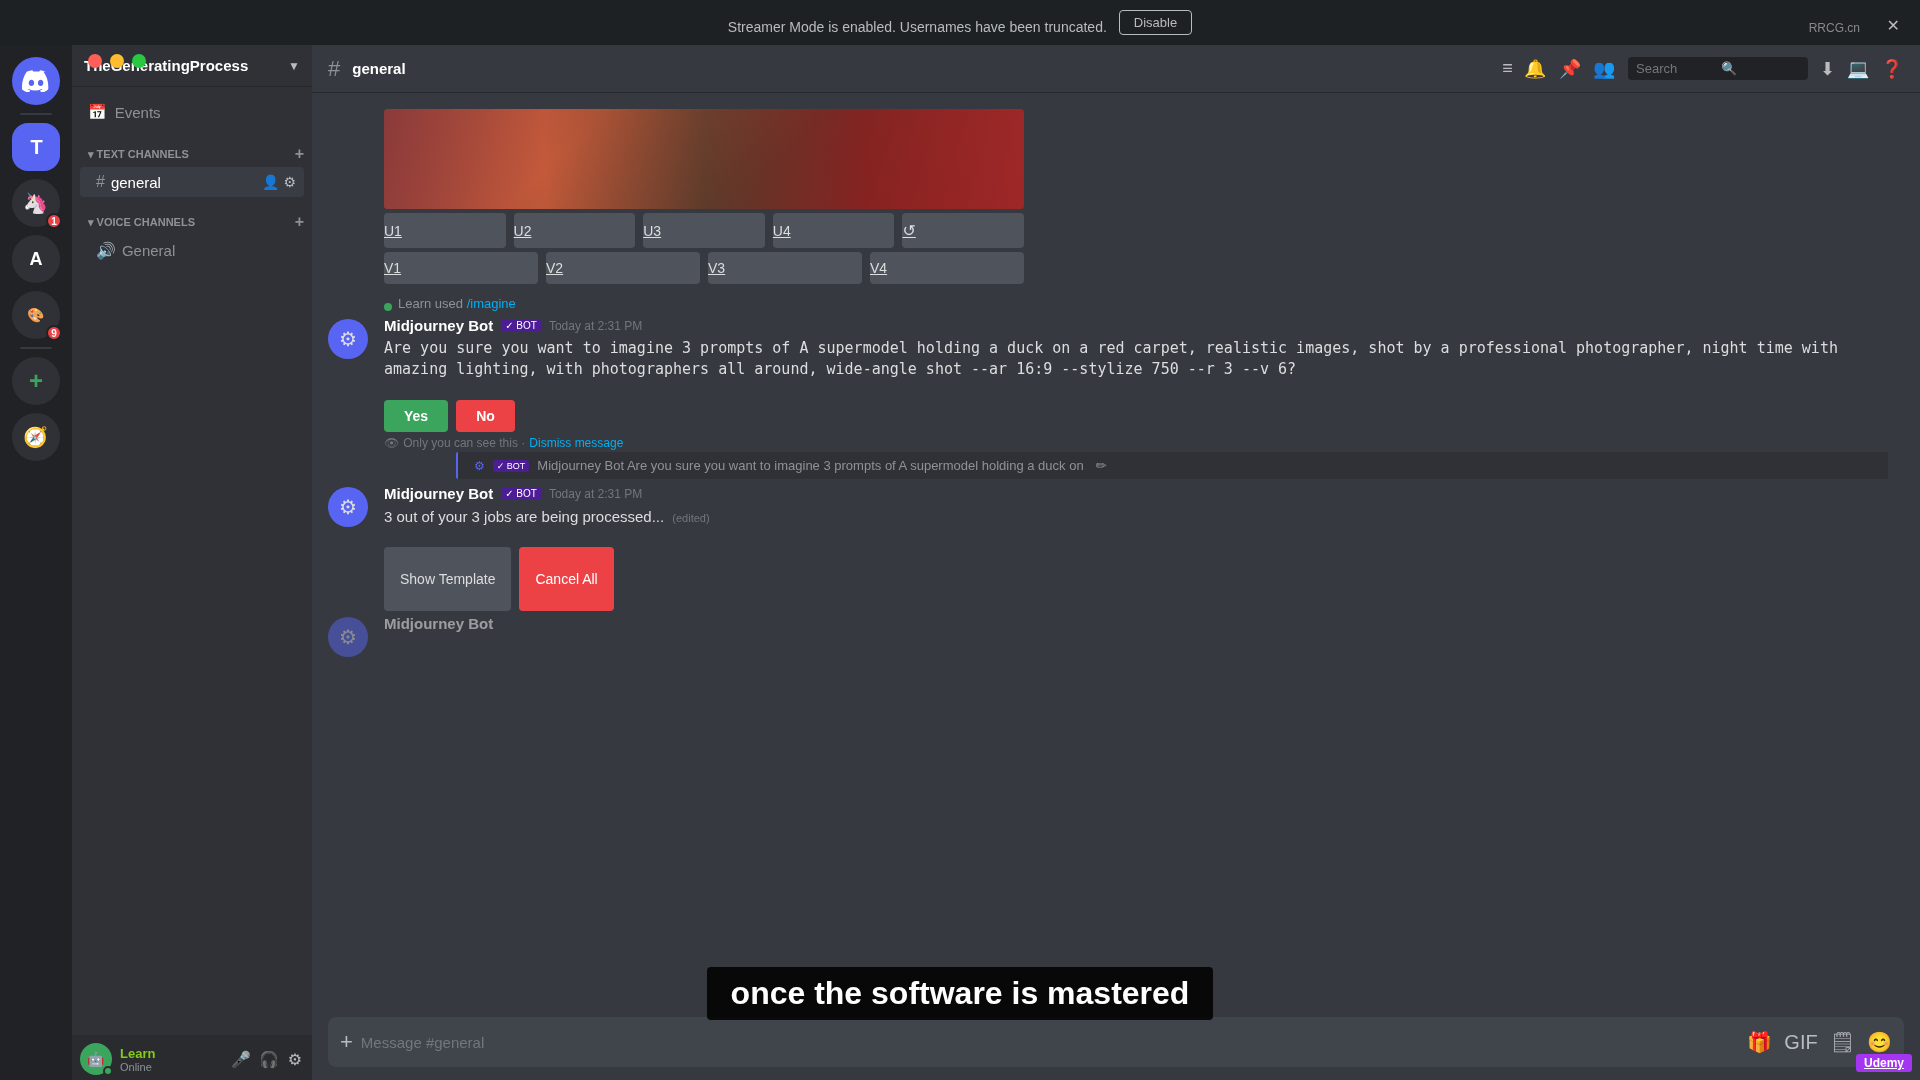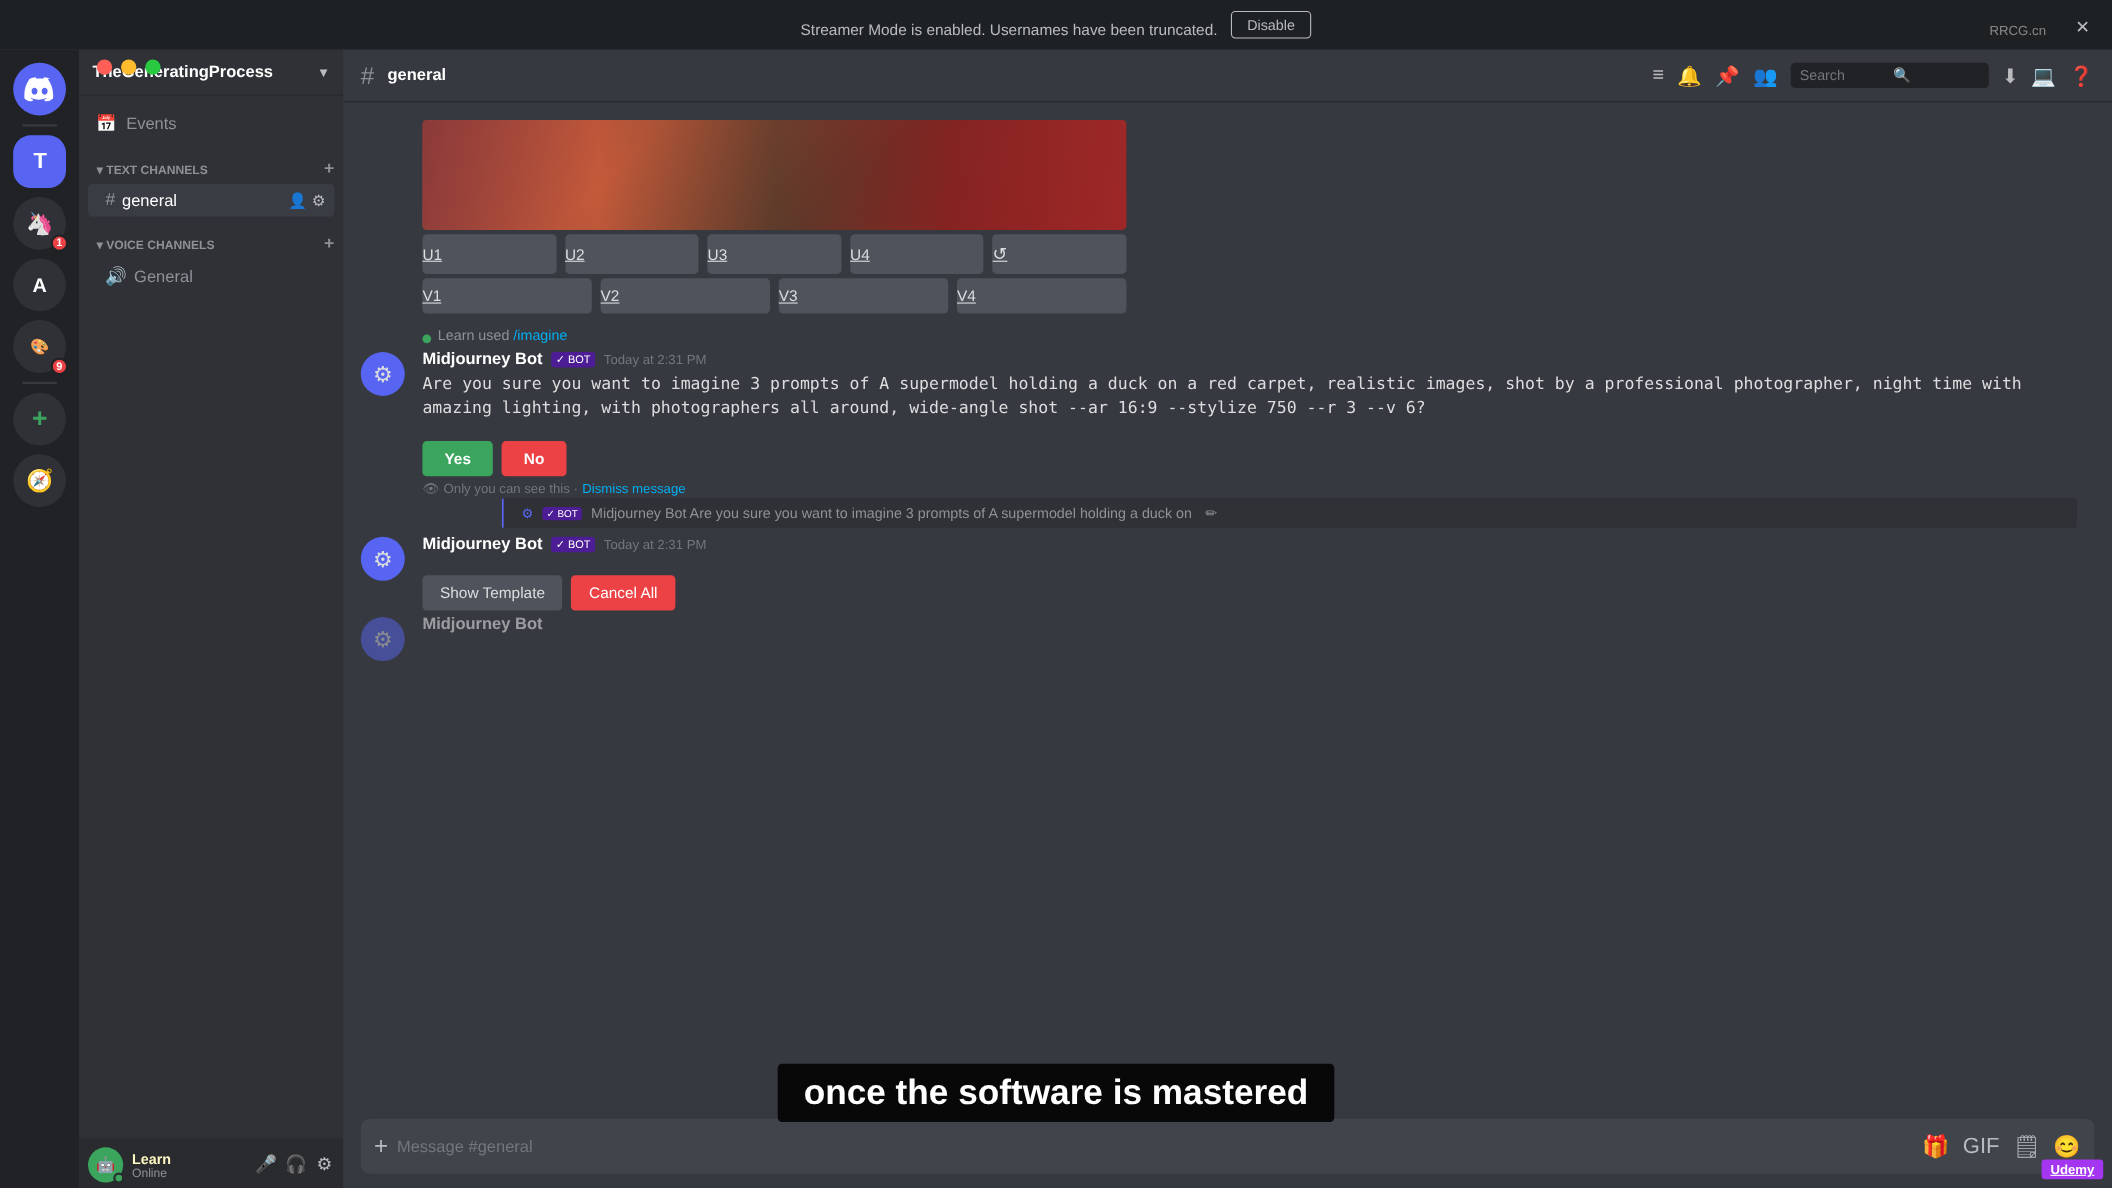--- a/index.html
+++ b/index.html
@@ -196,21 +196,21 @@
       position: absolute;
       bottom: -1px;
       right: -1px;
       width: 10px;
       height: 10px;
       background: #3ba55d;
       border-radius: 50%;
       border: 2px solid #292b2f;
     }
     .user-info { flex: 1; }
-    .user-name { font-size: 13px; font-weight: 600; color: #fef9c3; }
+    .user-name { font-size: 13px; font-weight: 600; color: #84cc16; }
     .user-status { font-size: 11px; color: #8e9297; }
     .user-controls { display: flex; gap: 4px; }
     .user-control-btn { color: #b9bbbe; cursor: pointer; font-size: 16px; padding: 2px; }
 
     
     .main-content {
       flex: 1;
       display: flex;
       flex-direction: column;
       background: #36393f;
@@ -383,21 +383,21 @@
       padding: 8px 20px;
       border-radius: 4px;
       font-size: 14px;
       font-weight: 600;
       cursor: pointer;
     }
     .show-template-btn {
       background: #4f545c;
       color: #dcddde;
       border: none;
-      padding: 8px 16px;
+      padding: 24px 16px;
       border-radius: 4px;
       font-size: 14px;
       cursor: pointer;
     }
     .cancel-all-btn {
       background: #ed4245;
       color: white;
       border: none;
       padding: 8px 16px;
       border-radius: 4px;
@@ -716,20 +716,24 @@
       </div>
 
       <div class="message">
         <div class="message-avatar" style="background:#5865f2; font-size:20px;">⚙</div>
         <div class="message-content">
           <div class="message-header">
             <span class="message-username">Midjourney Bot</span>
             <span class="bot-badge">✓ BOT</span>
             <span class="message-timestamp">Today at 2:31 PM</span>
           </div>
+          <div class="message-text normal">
+            3 out of your 3 jobs are being processed...
+            <span class="edited-badge">(edited)</span>
+          </div>
           <div class="action-buttons">
             <button class="show-template-btn">Show Template</button>
             <button class="cancel-all-btn">Cancel All</button>
           </div>
         </div>
       </div>
 
       <div class="message" style="opacity:0.5;">
         <div class="message-avatar" style="background:#5865f2; font-size:20px;">⚙</div>
         <div class="message-content">

